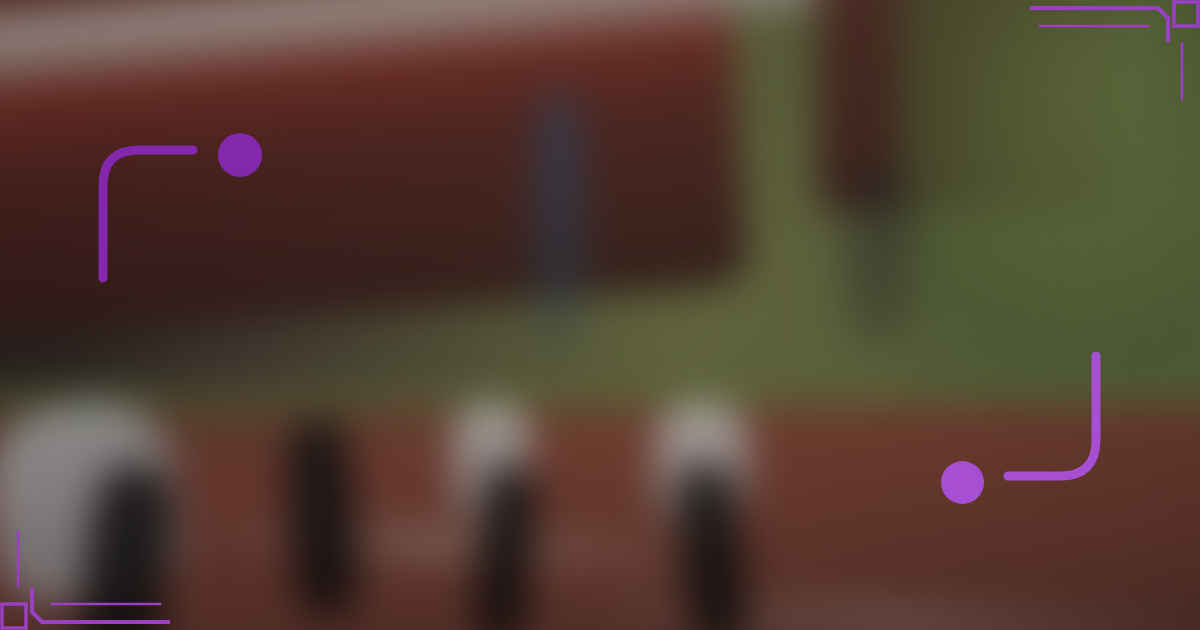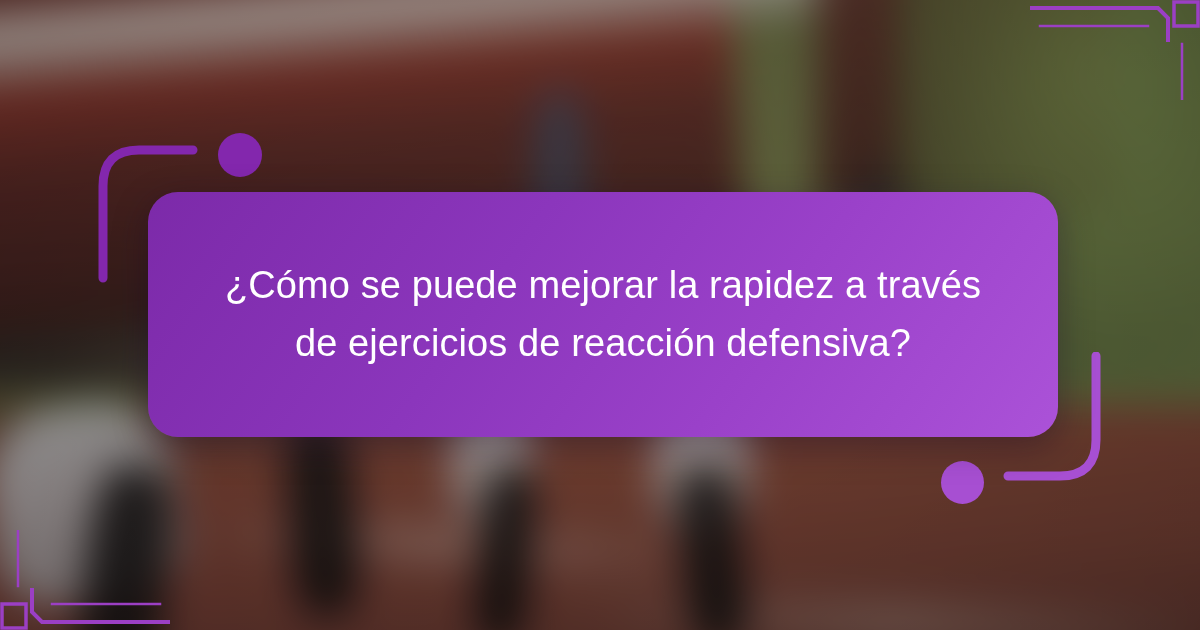--- a/index.html
+++ b/index.html
@@ -238,17 +238,14 @@
     <path d="M 11 140 L 11 48 Q 11 12 47 12 L 101 12" fill="none" stroke="#8327ad" stroke-width="9" stroke-linecap="round"></path>
   </svg>
 
   <svg class="deco" style="left:988px; top:352px;" width="120" height="140" viewBox="0 0 120 140">
     <path d="M 108 4 L 108 88 Q 108 124 72 124 L 20 124" fill="none" stroke="#a74fd2" stroke-width="9" stroke-linecap="round"></path>
   </svg>
 
   <div class="dot dot-tl"></div>
   <div class="dot dot-br"></div>
 
-  <div class="card">
-    <h1 class="card-title">¿Cómo se puede mejorar la rapidez a través de ejercicios de reacción defensiva?</h1>
-  </div>
 
 </div>
 
 </body></html>

